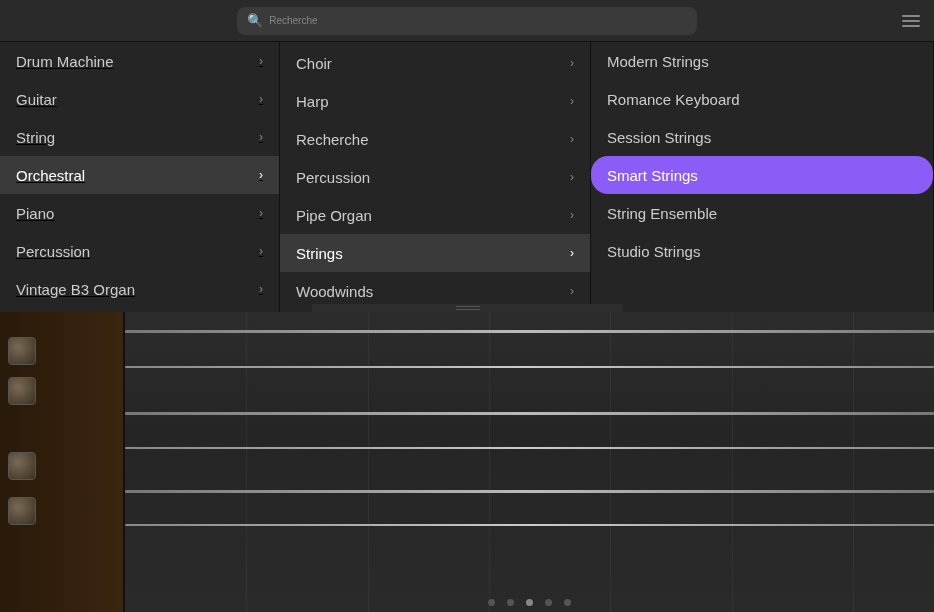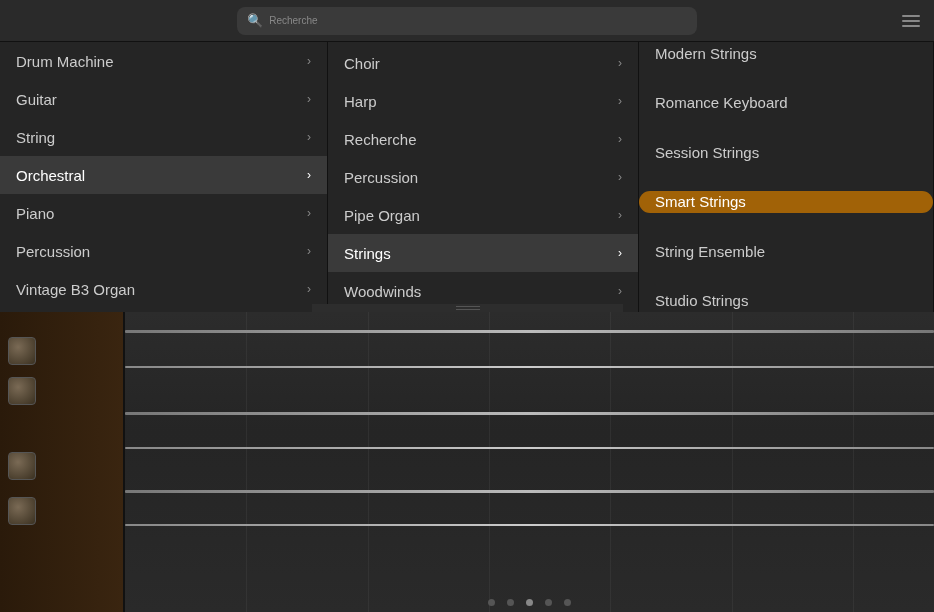--- a/index.html
+++ b/index.html
@@ -71,43 +71,43 @@
       background: #252525;
     }
 
     
     .col {
       display: flex;
       flex-direction: column;
       border-right: 1px solid #111;
     }
 
-    .col-1 { width: 328px; }
+    .col-1 { width: 280px; text-decoration: underline; }
     .col-2 { width: 311px; justify-content: center; }
-    .col-3 { flex: 1; gap: 27px; }
+    .col-3 { flex: 1; }
 
     .menu-item {
       height: 38px;
       display: flex;
       align-items: center;
       padding: 0 16px;
       cursor: pointer;
       color: #ccc;
       font-size: 15px;
       position: relative;
       justify-content: space-between;
     }
 
     .menu-item.selected {
       background: #3a3a3a;
       color: #fff;
     }
 
     .menu-item.active-blue {
-      background: #a16207;
+      background: #8b5cf6;
       color: #fff;
       border-radius: 17px;
     }
 
     .menu-item .chevron {
       color: #888;
       font-size: 12px;
     }
 
     .menu-item.selected .chevron {

